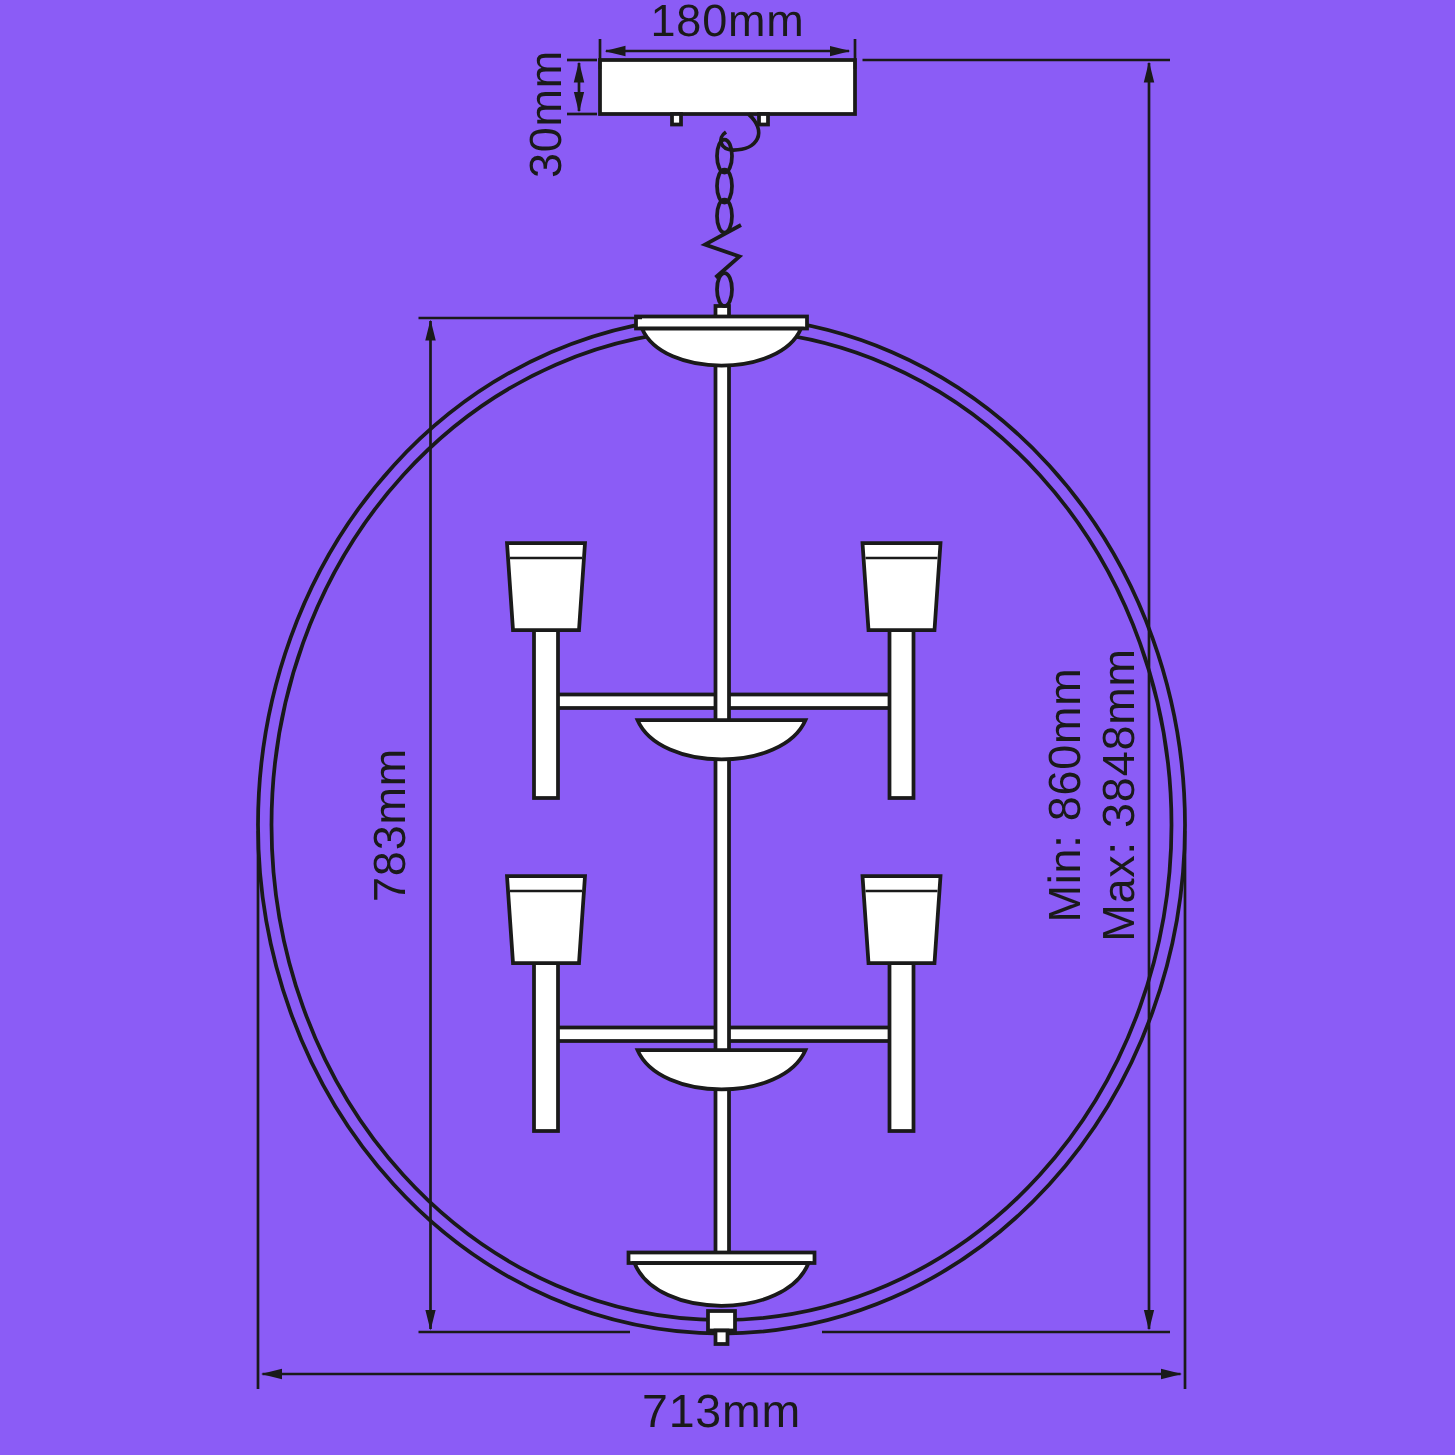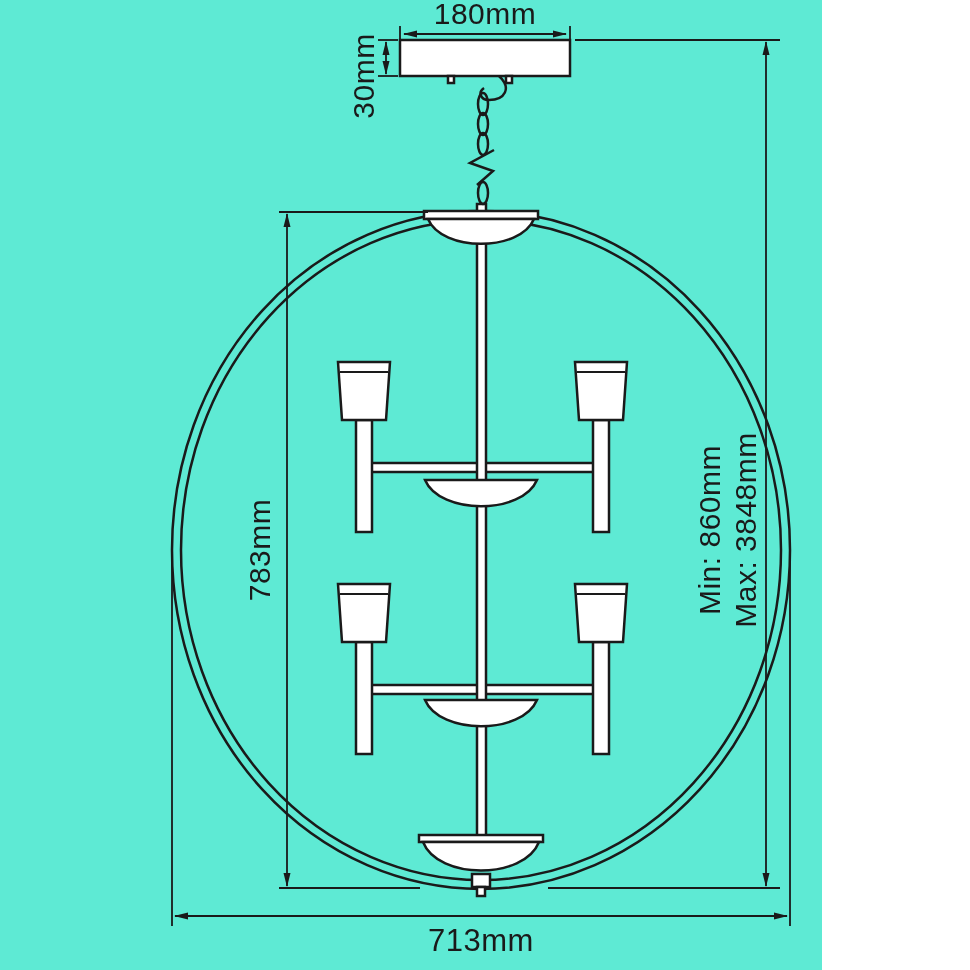--- a/index.html
+++ b/index.html
@@ -6,23 +6,23 @@
     margin: 0;
     padding: 0;
     background: #ffffff;
   }
   body {
     width: 970px;
     height: 970px;
     font-family: "Liberation Sans", sans-serif;
   }
   .diagram-wrap {
-    width: 822px;
+    width: 970px;
     height: 970px;
-    background: #5eead4;
+    background: #8b5cf6;
   }
   svg text {
     font-family: "Liberation Sans", "DejaVu Sans", sans-serif;
     fill: #1a1a1a;
   }
   .dim-text {
     font-size: 30px;
     letter-spacing: 0.5px;
   }
   .dim-text-lg {

